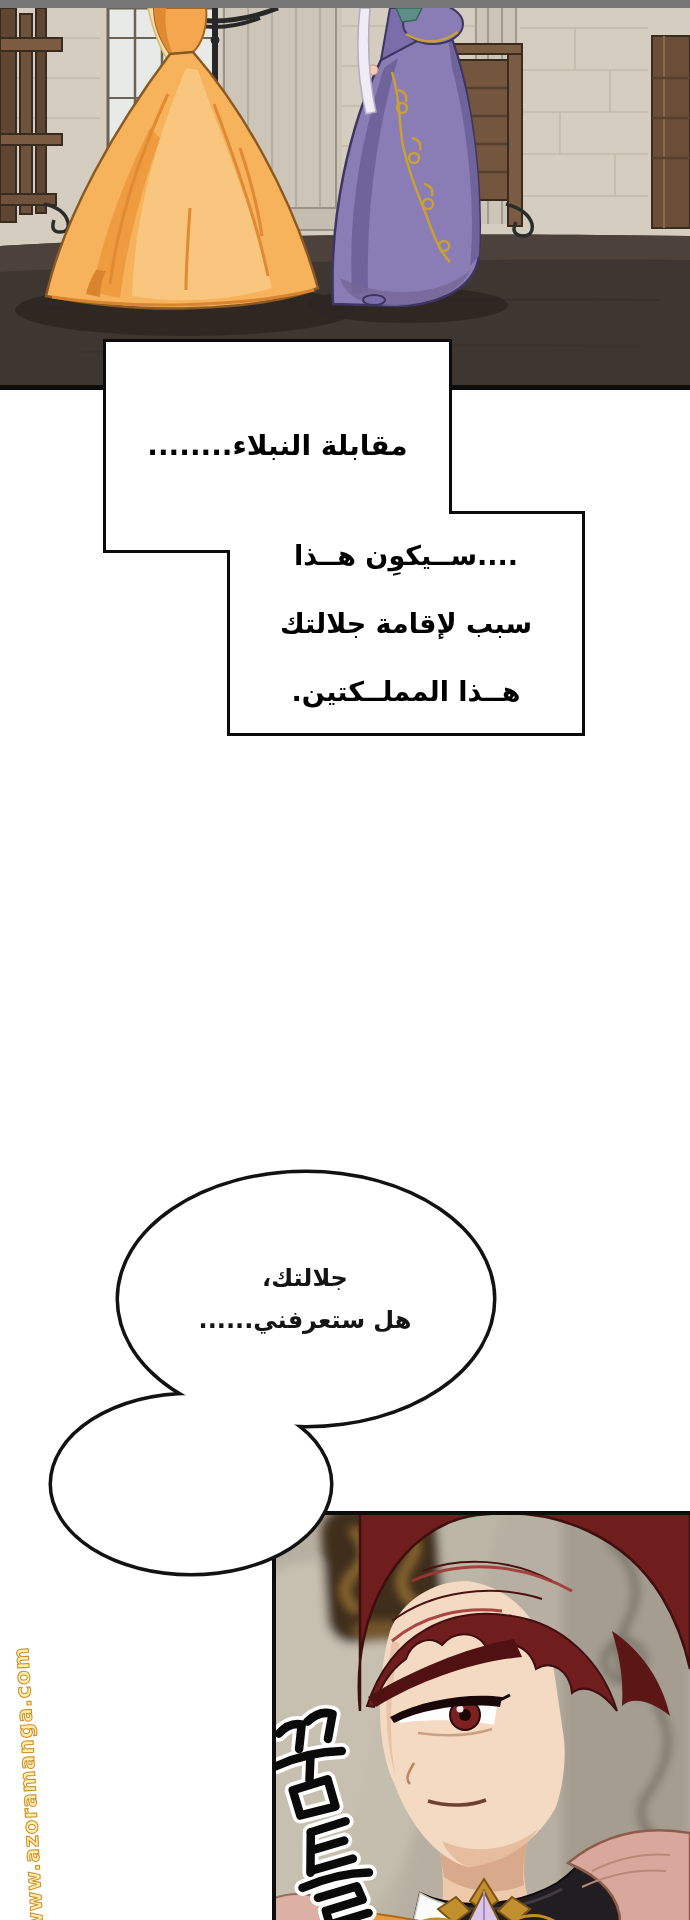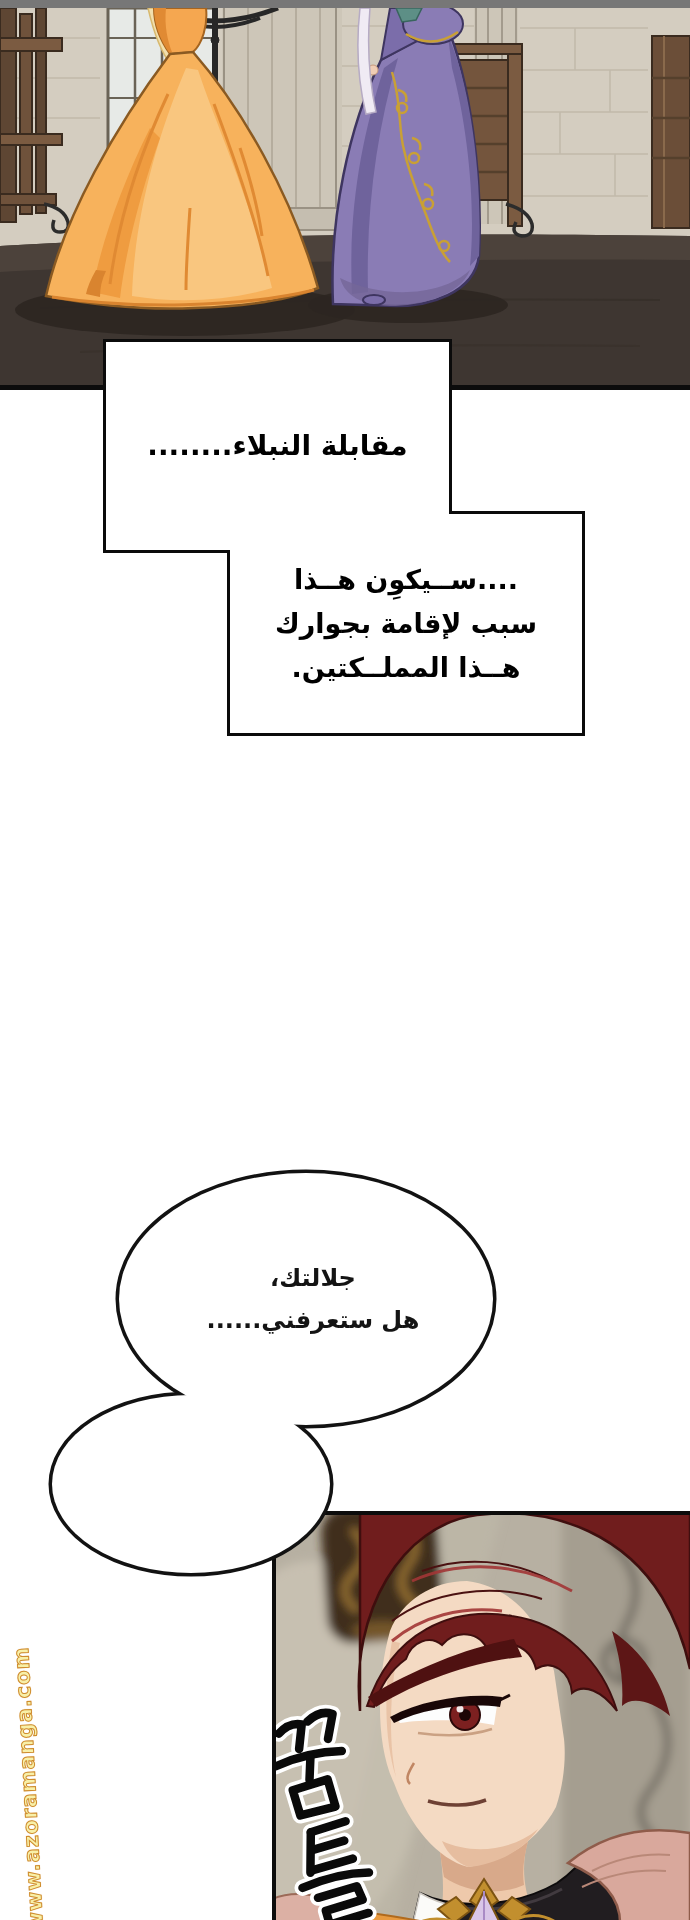--- a/index.html
+++ b/index.html
@@ -194,23 +194,23 @@
   </svg>
 
   <div class="abs cap-box" style="left:103px;top:331px;width:349px;height:214px;"></div>
   <div class="abs cap-box" style="left:227px;top:503px;width:358px;height:225px;"></div>
   <div class="abs cap-fill" style="left:106px;top:334px;width:343px;height:208px;"></div>
   <div class="abs cap-fill" style="left:230px;top:506px;width:352px;height:219px;"></div>
 
   <div id="capA-text" class="abs cap-text" style="left:103px;top:331px;width:349px;height:214px;">
     <span class="ln">مقابلة النبلاء........</span>
   </div>
-  <div id="capB-text" class="abs cap-text" style="left:227px;top:503px;width:358px;height:225px;">
+  <div id="capB-text" class="abs cap-text" style="left:227px;top:503px;width:358px;height:225px;gap:24px;">
     <span class="ln">....ســيكوِن هــذا</span>
-    <span class="ln">سبب لإقامة بجوارك</span>
+    <span class="ln">سبب لإقامة جلالتك</span>
     <span class="ln">هــذا المملــكتين.</span>
   </div>
 
   <svg id="bottom-panel" class="abs" style="left:272px;top:1503px;" width="418" height="417" viewBox="0 0 418 417">
     <defs>
       <filter id="blur5" x="-30%" y="-30%" width="160%" height="160%">
           <feGaussianBlur stdDeviation="5"></feGaussianBlur>
         </filter>
     </defs>
     <rect x="0" y="0" width="418" height="417" fill="#b7b0a2"></rect>
@@ -319,20 +319,20 @@
   </svg>
 
   <svg id="bubbles-svg" class="abs" style="left:40px;top:1150px;" width="460" height="430" viewBox="40 1150 460 430">
     <g>
       <ellipse cx="306" cy="1291" rx="187" ry="126" fill="none" stroke="#121212" stroke-width="7"></ellipse>
       <ellipse cx="191" cy="1476" rx="139" ry="89" fill="none" stroke="#121212" stroke-width="7"></ellipse>
       <ellipse cx="306" cy="1291" rx="187" ry="126" fill="#ffffff"></ellipse>
       <ellipse cx="191" cy="1476" rx="139" ry="89" fill="#ffffff"></ellipse>
     </g>
   </svg>
-  <div class="abs bub-text" style="left:126px;top:1165px;width:374px;height:252px;">
+  <div class="abs bub-text" style="left:118px;top:1165px;width:374px;height:252px;">
     <span>جلالتك،</span>
     <span>هل ستعرفني......</span>
   </div>
 
   <div id="watermark" class="abs">www.azoramanga.com</div>
 
 </div>
 
 </body></html>

